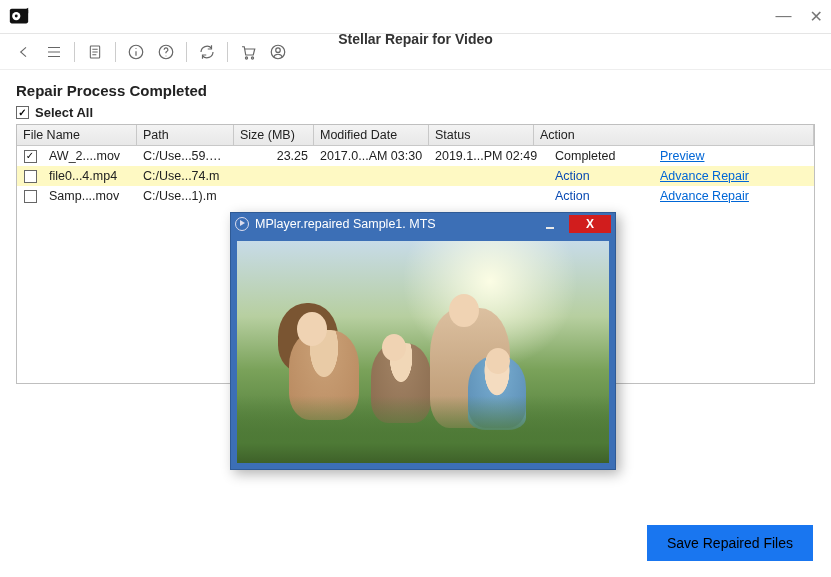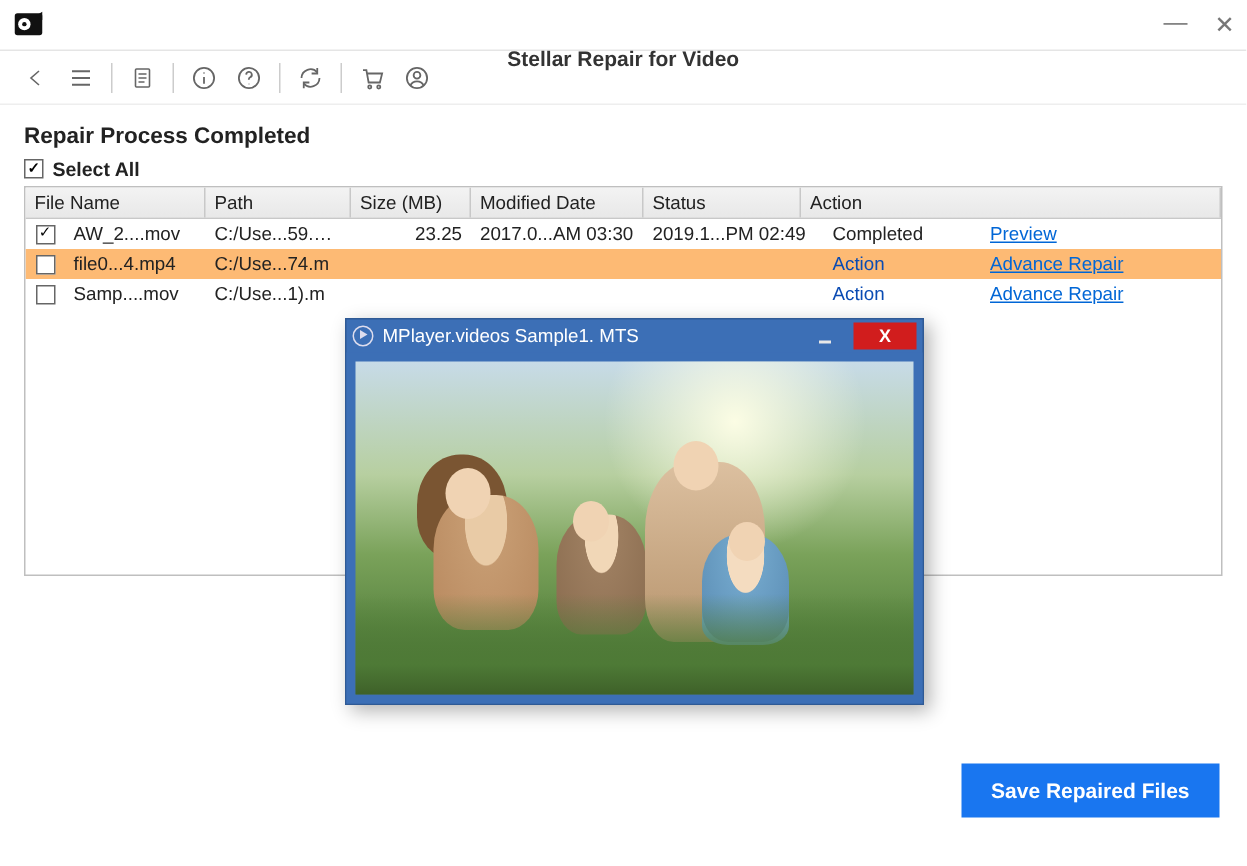--- a/index.html
+++ b/index.html
@@ -21,35 +21,35 @@
   .subtext { font-size: 13px; color:#333; line-height:1.4; margin-bottom:12px; }
 
   .select-all { margin-bottom:4px; display:flex; align-items:center; gap:6px; font-weight:600; }
   .checkbox { width:13px; height:13px; border:1px solid #666; display:inline-flex; align-items:center; justify-content:center; font-size:10px; line-height:1; background:#fff; }
   .checkbox.checked::after { content:"✓"; color:#000; }
 
   .table-wrap { border:1px solid #bfbfbf; height: 260px; overflow:hidden; }
   .thead { display:flex; background: linear-gradient(#f3f3f3,#e8e8e8); border-bottom:1px solid #c8c8c8; font-size:12.5px; }
   .th { padding:3px 6px; border-right:1px solid #c8c8c8; overflow:hidden; white-space:nowrap; text-overflow:ellipsis; }
   .tbody .tr { display:flex; height:20px; align-items:center; font-size:12.5px; }
-  .tbody .tr:nth-child(2) { background:#fdba74; }
+  .tbody .tr:nth-child(2) { background:#fef9c3; }
   .td { padding:2px 6px; overflow:hidden; white-space:nowrap; text-overflow:ellipsis; }
   .col-check { width:26px; flex:0 0 26px; display:flex; align-items:center; justify-content:center; }
   .col-name  { width:94px;  flex:0 0 94px; }
   .col-path  { width:97px;  flex:0 0 97px; }
   .col-size  { width:80px;  flex:0 0 80px; text-align:right; }
   .col-mod   { width:115px; flex:0 0 115px; }
   .col-crt   { width:120px; flex:0 0 120px; }
   .col-stat  { width:105px; flex:0 0 105px; }
   .col-act   { flex:1; }
   .th.col-name { width:120px; flex:0 0 120px; }
   .link { color:#0066d6; text-decoration:underline; cursor:pointer; }
   .statusA { color:#0a4bb3; }
 
-  .save-btn { position:absolute; right:18px; bottom:32px; background:#1976f0; color:#ffffff; border:none; padding:10px 20px; font-size:14px; font-weight:700; cursor:pointer; }
+  .save-btn { position:absolute; right:18px; bottom:16px; background:#1976f0; color:#000000; border:none; padding:10px 20px; font-size:14px; font-weight:400; cursor:pointer; }
 
   
   .mplayer { position:absolute; left:230px; top:212px; width:386px; background:#3c6fb6; border:1px solid #2f5a95; box-shadow: 4px 4px 12px rgba(0,0,0,0.3); }
   .mp-title { height:22px; display:flex; align-items:center; padding:0 4px; color:#fff; font-size:12.5px; gap:6px; }
   .mp-title .mp-label { flex:1; overflow:hidden; white-space:nowrap; }
   .mp-min { width:26px; height:18px; display:flex; align-items:center; justify-content:center; color:#eee; cursor:pointer; position:relative; }
   .mp-min::after { content:""; width:8px; height:1.6px; background:#e8e8e8; position:absolute; bottom:4px; }
   .mp-close { width:42px; height:18px; background:#d11d1d; color:#fff; display:flex; align-items:center; justify-content:center; font-weight:bold; cursor:pointer; font-size:12px; }
   .mp-body { padding:6px; background:#3c6fb6; }
   .mp-video {
@@ -205,21 +205,21 @@
       </div>
     </div>
   </div>
 </div>
 
 <button class="save-btn">Save Repaired Files</button>
 
 <div class="mplayer">
   <div class="mp-title">
     <span class="mp-icon"></span>
-    <span class="mp-label">MPlayer.videos Sample1. MTS</span>
+    <span class="mp-label">MPlayer.repaired Sample1. MTS</span>
     <span class="mp-min"></span>
     <span class="mp-close">X</span>
   </div>
   <div class="mp-body">
     <div class="mp-video">
       <div class="hair1"></div>
       <div class="person p1"></div>
         <div class="head h1"></div>
       <div class="person p2"></div>
         <div class="head h2"></div>

